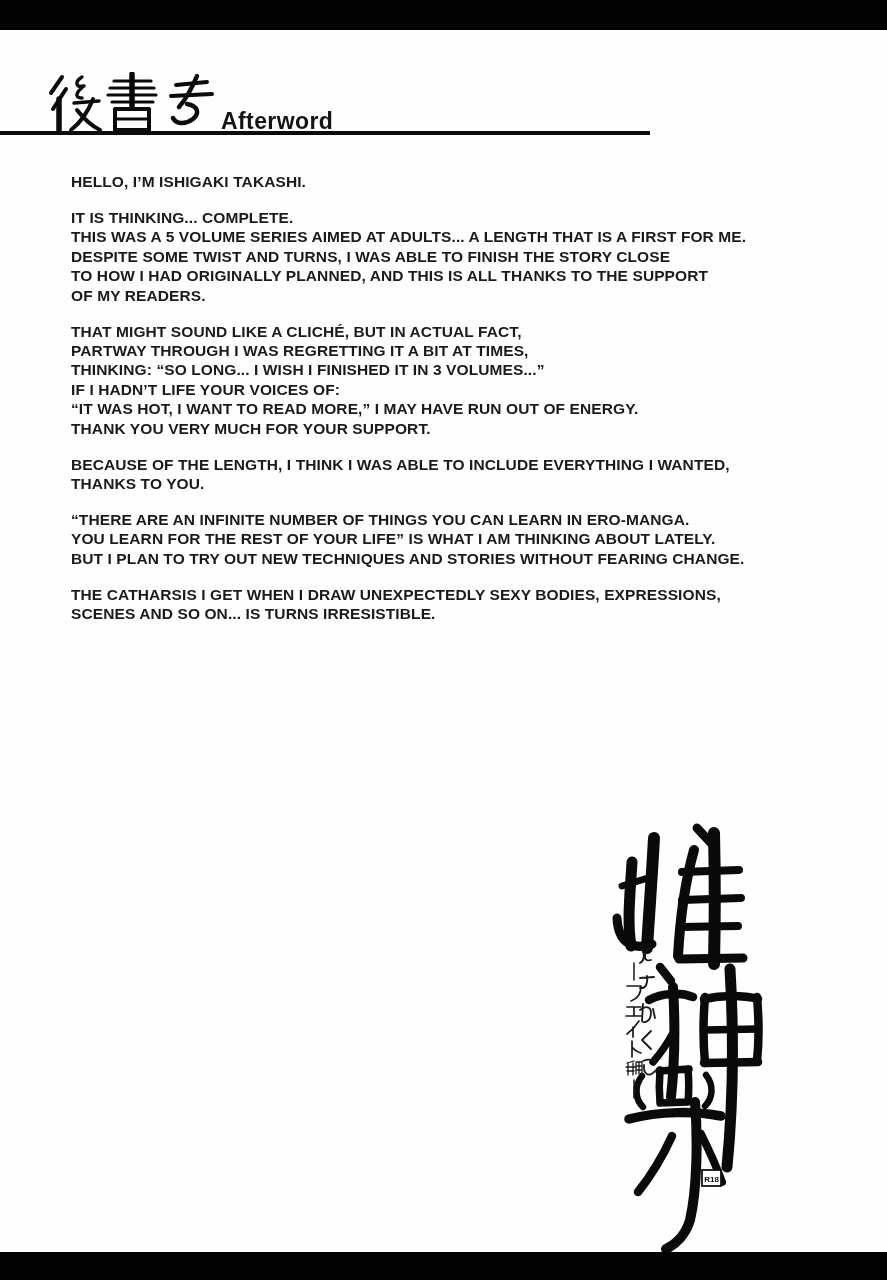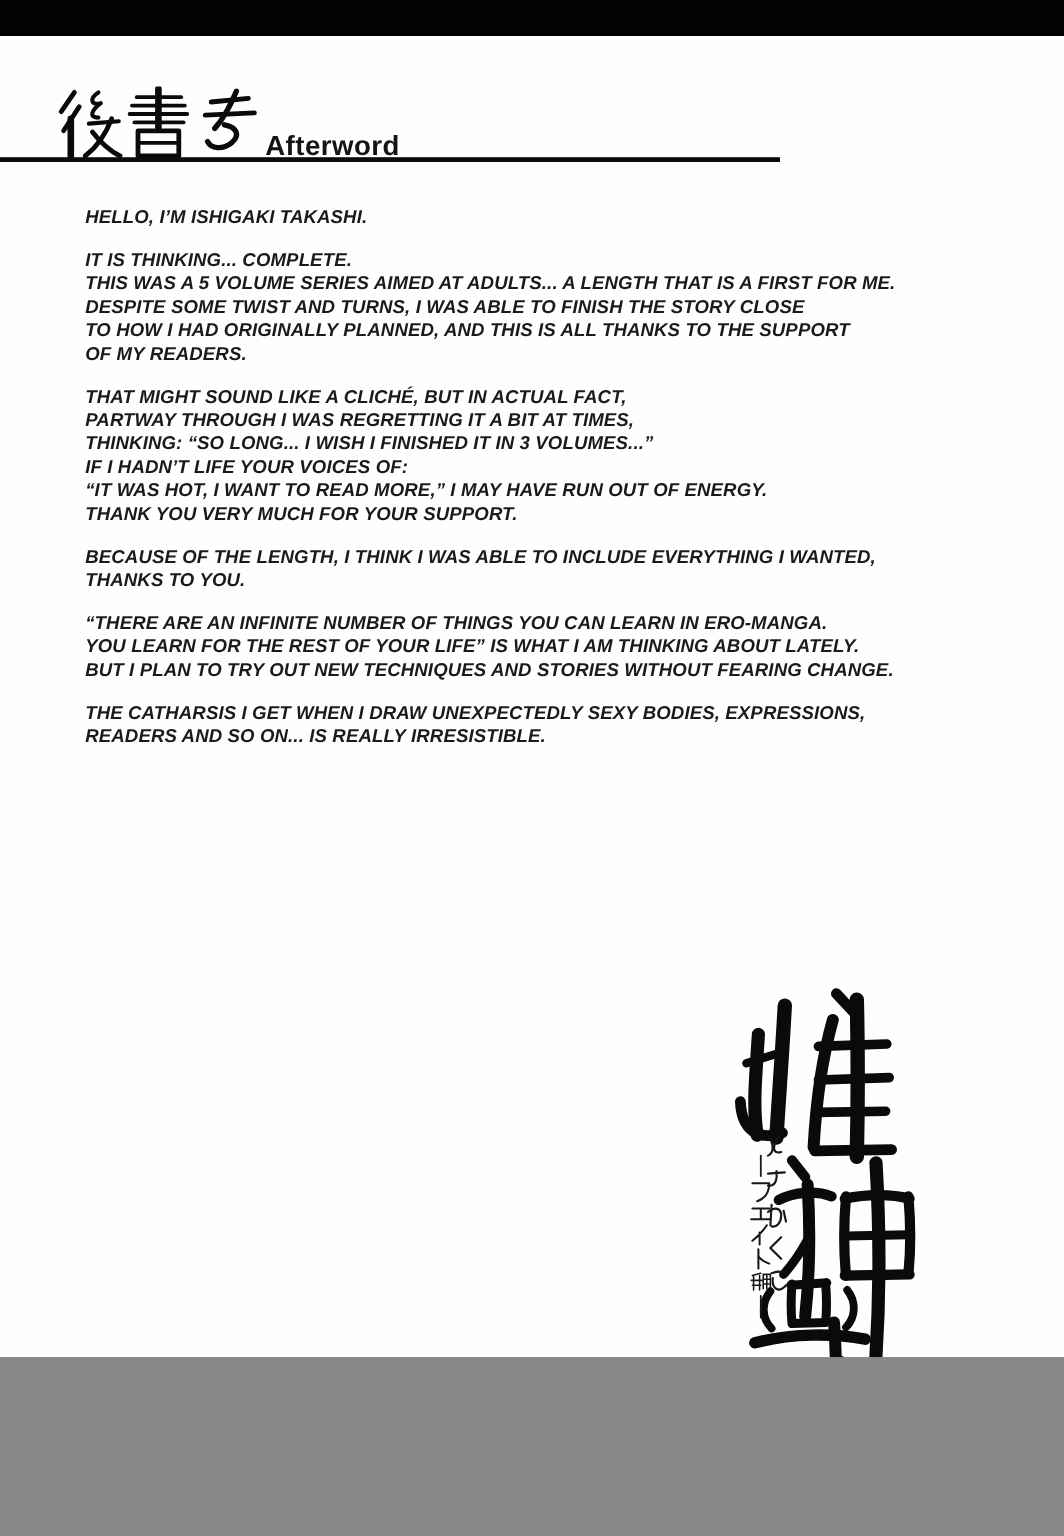--- a/index.html
+++ b/index.html
@@ -1,27 +1,27 @@
 <!DOCTYPE html>
 <html><head>
 <meta charset="utf-8">
 <style>
   html,body{margin:0;padding:0;background:#888;}
-  .page{position:relative;width:887px;height:1131px;background:#fefefe;overflow:hidden;
+  .page{position:relative;width:887px;height:1280px;background:#fefefe;overflow:hidden;
         font-family:"Liberation Sans","DejaVu Sans",sans-serif;}
   .scan-bar{position:absolute;left:0;width:887px;background:#030303;}
   .scan-bar.top{top:0;height:30px;}
   .scan-bar.bottom{top:1252px;height:28px;}
   .title-art{position:absolute;left:46px;top:72px;}
   .afterword-en{position:absolute;left:221px;top:110px;font-size:23px;font-weight:bold;
                 color:#141414;letter-spacing:.4px;line-height:1;}
   .title-rule{position:absolute;left:0;top:131px;width:650px;height:4px;background:#0c0c0c;}
   .body-text{position:absolute;left:71px;top:172px;width:770px;font-size:15.5px;font-weight:bold;
              line-height:19.4px;letter-spacing:.1px;color:#1a1a1a;}
-  .body-text p{margin:16.6px 0 0 0;font-style:italic;}
+  .body-text p{margin:16.6px 0 0 0;}
   .body-text p.first{margin-top:0;}
   .ln{display:block;white-space:nowrap;}
   .logo-art{position:absolute;left:600px;top:820px;}
   .stroke{fill:none;stroke:#0a0a0a;stroke-linecap:round;stroke-linejoin:round;}
   .kana{fill:none;stroke:#181818;stroke-linecap:round;stroke-linejoin:round;}
 </style>
 </head>
 <body>
 
 <div class="page">
@@ -85,21 +85,21 @@
       <span class="ln">BECAUSE OF THE LENGTH, I THINK I WAS ABLE TO INCLUDE EVERYTHING I WANTED,</span>
       <span class="ln">THANKS TO YOU.</span>
     </p>
     <p>
       <span class="ln">“THERE ARE AN INFINITE NUMBER OF THINGS YOU CAN LEARN IN ERO-MANGA.</span>
       <span class="ln">YOU LEARN FOR THE REST OF YOUR LIFE” IS WHAT I AM THINKING ABOUT LATELY.</span>
       <span class="ln">BUT I PLAN TO TRY OUT NEW TECHNIQUES AND STORIES WITHOUT FEARING CHANGE.</span>
     </p>
     <p>
       <span class="ln">THE CATHARSIS I GET WHEN I DRAW UNEXPECTEDLY SEXY BODIES, EXPRESSIONS,</span>
-      <span class="ln">READERS AND SO ON... IS REALLY IRRESISTIBLE.</span>
+      <span class="ln">SCENES AND SO ON... IS TURNS IRRESISTIBLE.</span>
     </p>
   </div>
 
   <svg class="logo-art" width="200" height="432" viewBox="0 0 200 432" role="img" aria-label="雌神楽">
 
     <g>
       <path class="stroke" d="M32,42 C30,75 27,102 31,126" stroke-width="11"></path>
       <path class="stroke" d="M17,98 C18,122 32,131 52,124" stroke-width="9"></path>
       <path class="stroke" d="M54,18 C52,55 49,95 47,128" stroke-width="12"></path>
       <path class="stroke" d="M22,66 L48,58" stroke-width="7"></path>

